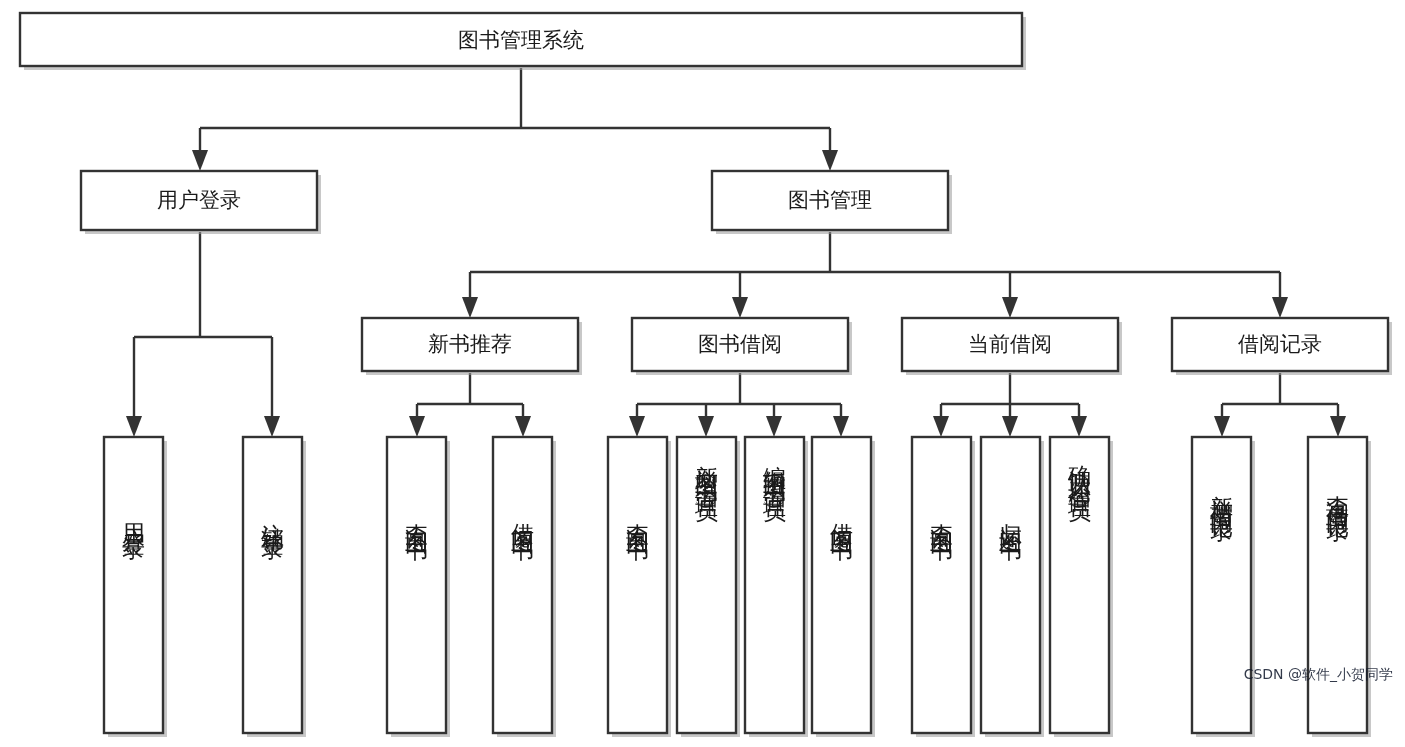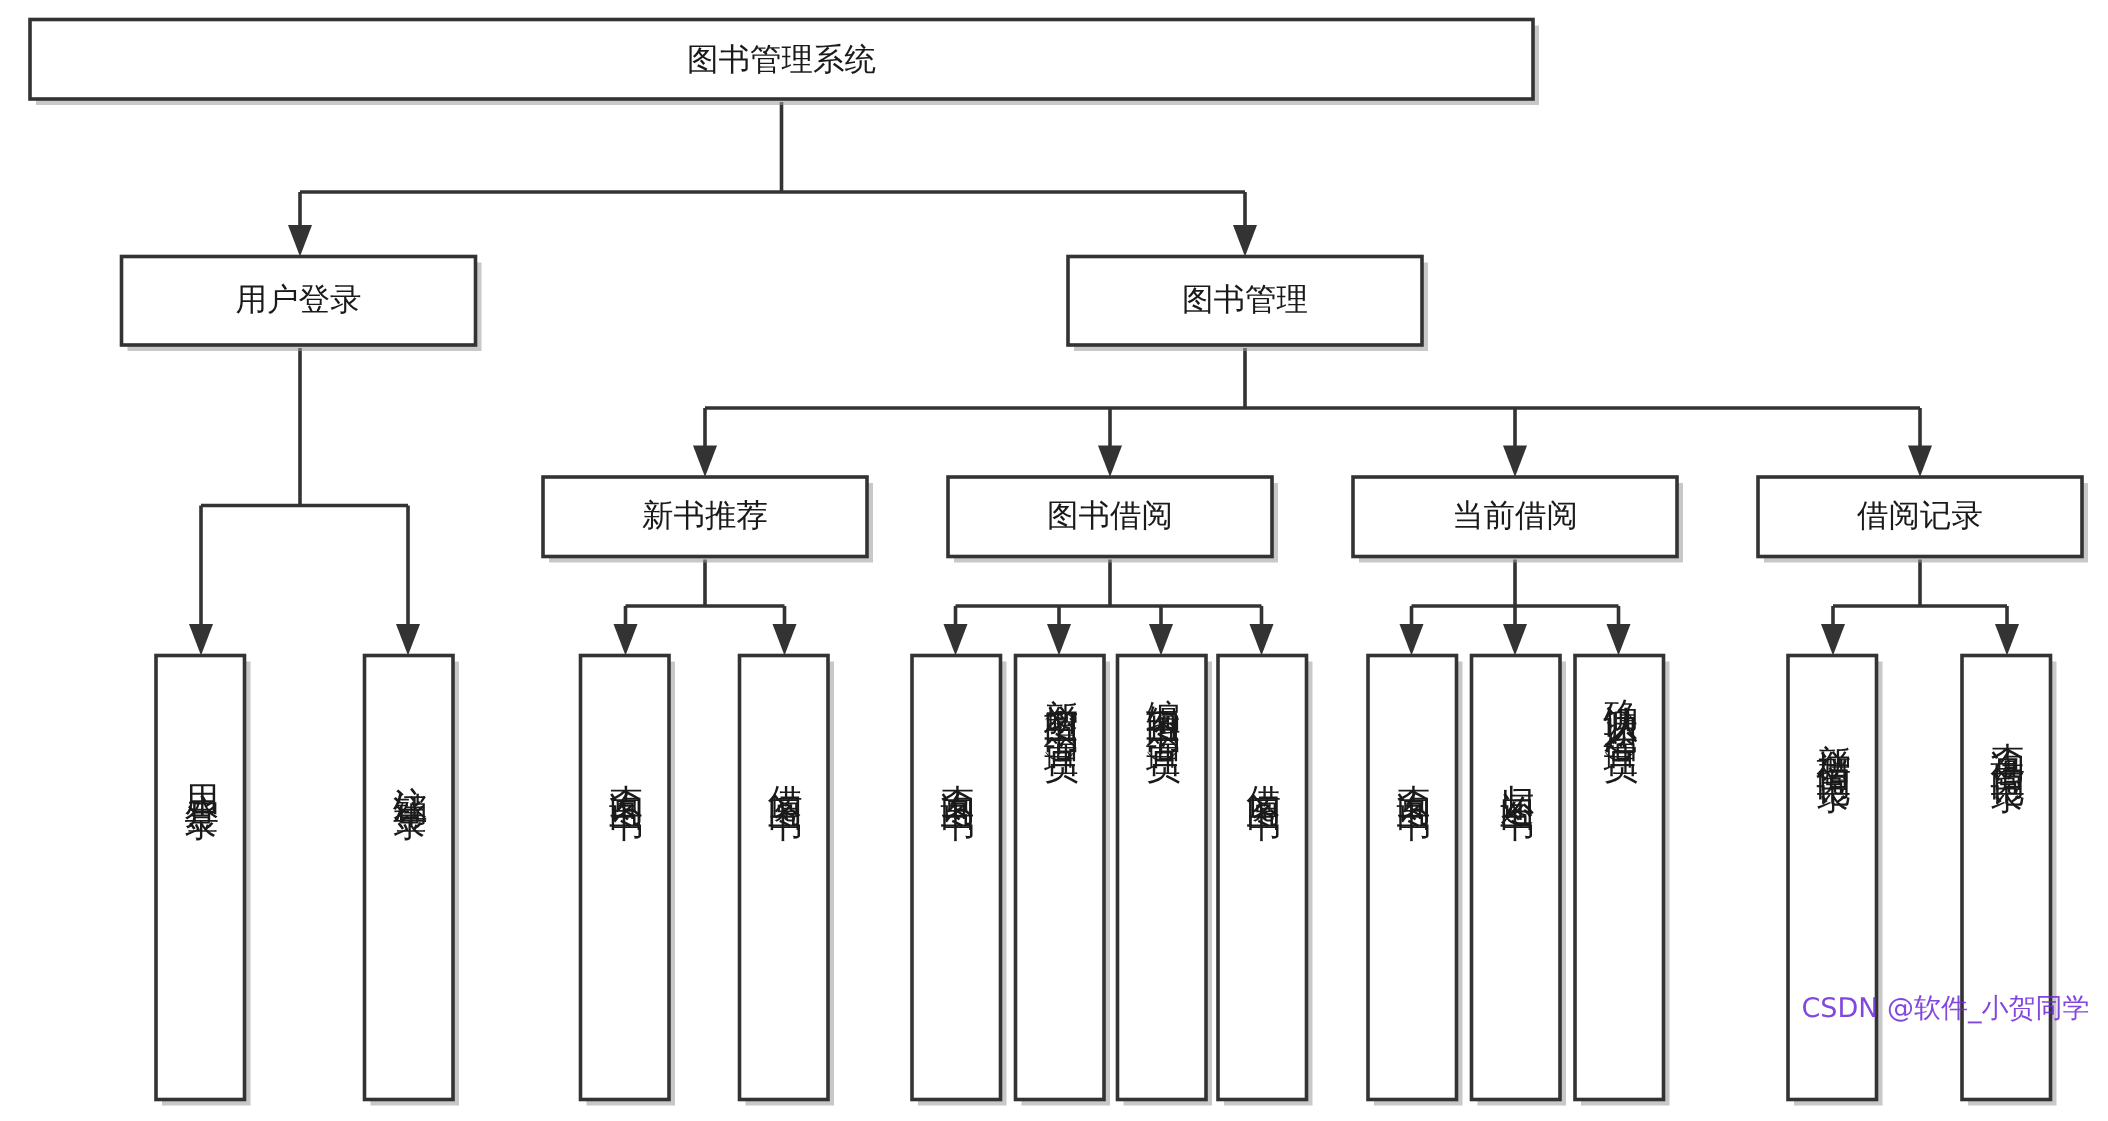--- a/index.html
+++ b/index.html
@@ -66,22 +66,22 @@
     line-height: 1;
     letter-spacing: 5px;
     color: #1a1a1a;
     white-space: nowrap;
   }
   .watermark {
     position: absolute;
     right: 12px;
     bottom: 6px;
     font-family: "DejaVu Sans", "Liberation Sans", sans-serif;
-    font-size: 18px;
-    color: #6d28d9;
+    font-size: 14px;
+    color: #0f172a;
     opacity: 0.85;
     white-space: nowrap;
   }
 </style>
 </head>
 <body>
 
 <div id="diagram-root">
 
   <svg class="flow" viewBox="0 0 1405 747">

